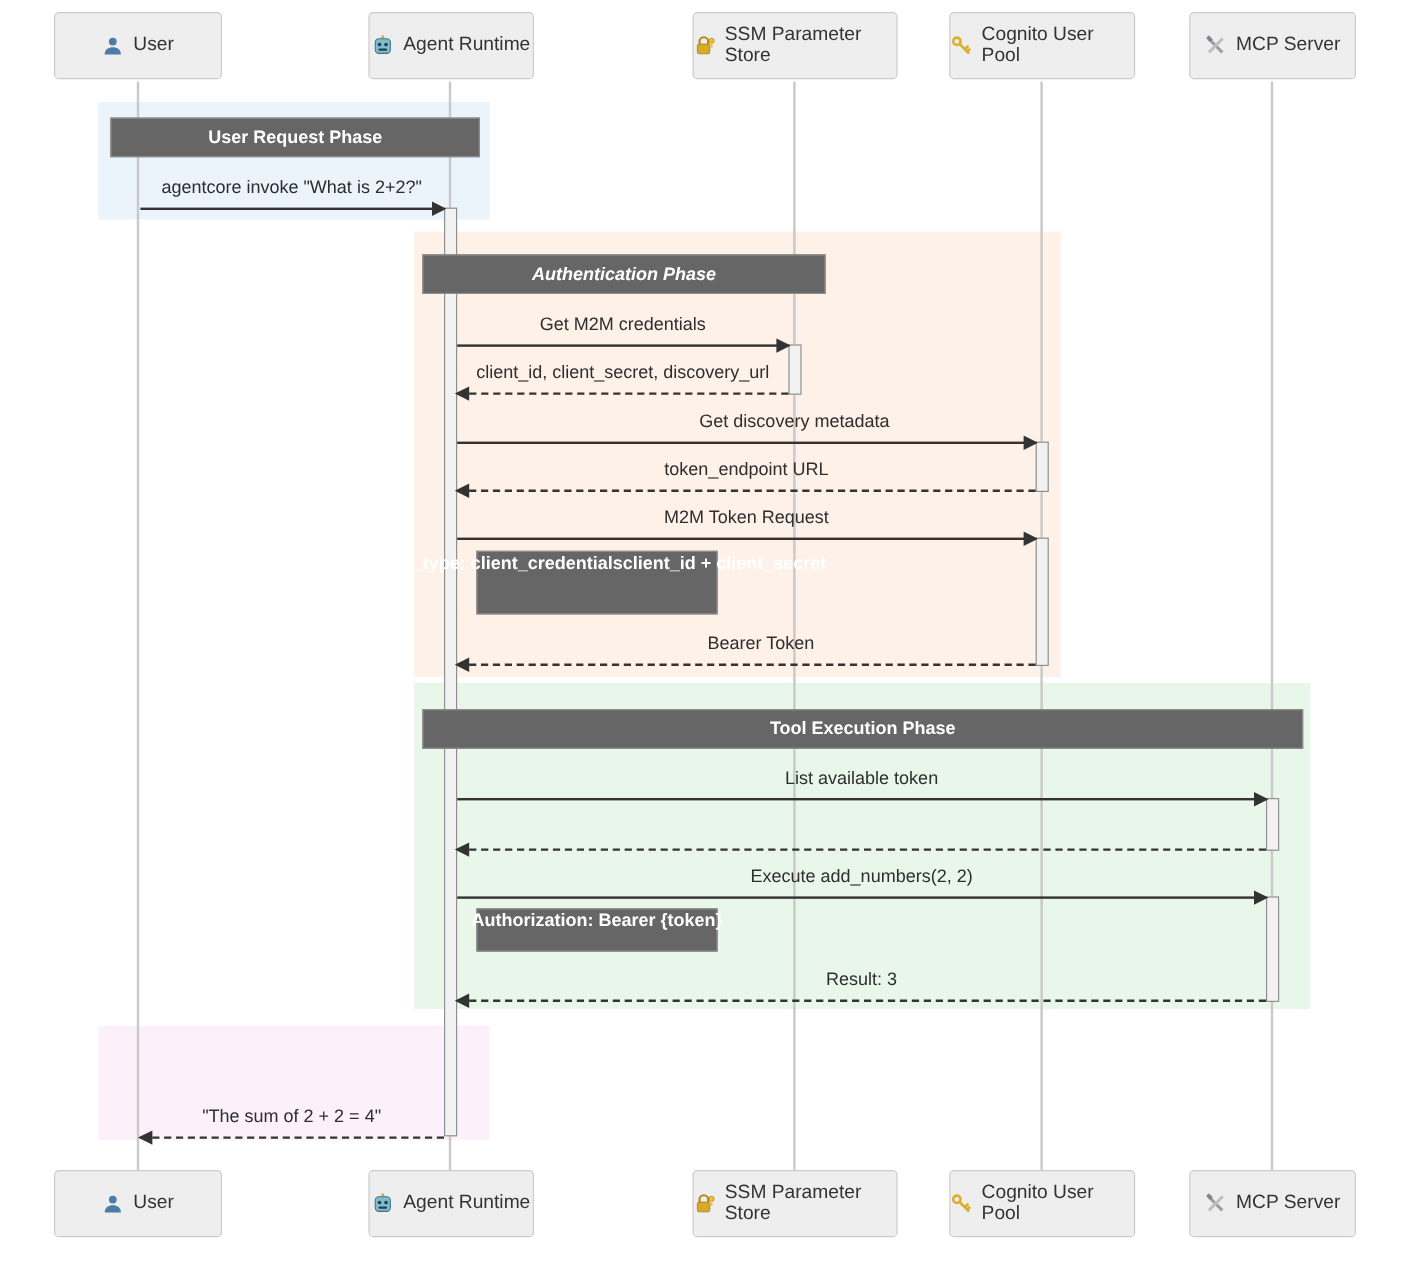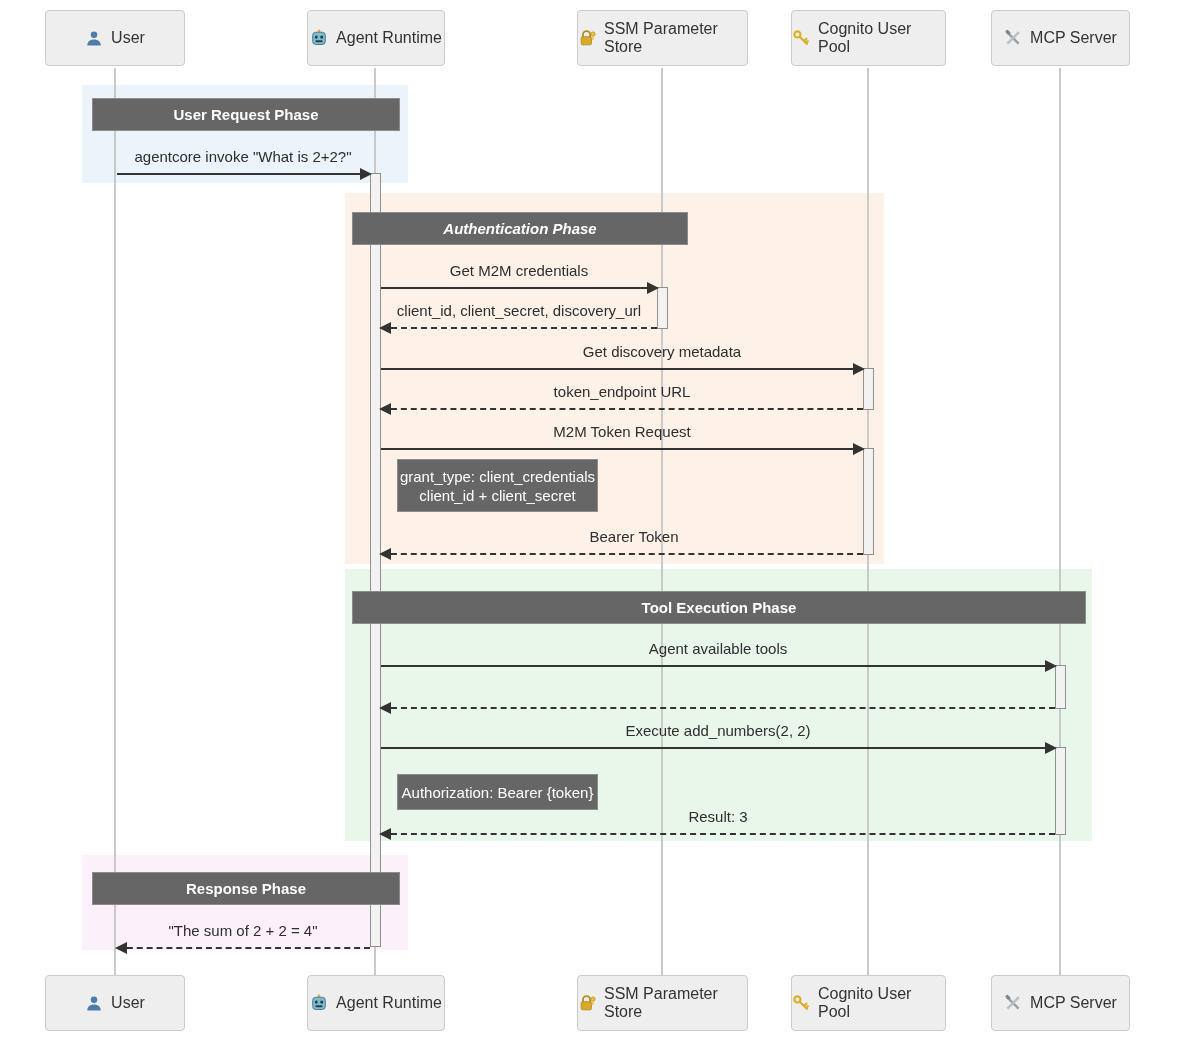--- a/index.html
+++ b/index.html
@@ -18,22 +18,22 @@
   .msg-line.dashed{border-top-style:dashed;}
   .arrow-r::after{content:"";position:absolute;right:-2px;top:-7px;width:0;height:0;
     border:6px solid transparent;border-left:12px solid #333333;border-right:none;}
   .arrow-l::before{content:"";position:absolute;left:-2px;top:-7px;width:0;height:0;
     border:6px solid transparent;border-right:12px solid #333333;border-left:none;}
   .msg-label{position:absolute;transform:translateX(-50%);white-space:nowrap;
     font-size:15px;line-height:20px;color:#2e2e2e;z-index:4;}
   .phase-bar{position:absolute;background:#666666;border:1px solid #8C8C8C;color:#FFFFFF;
     font-size:15px;font-weight:bold;text-align:center;line-height:31px;height:31px;z-index:5;box-sizing:content-box;}
   .note{position:absolute;background:#666666;border:1px solid #8C8C8C;color:#FFFFFF;
-    font-size:15px;font-weight:normal;text-align:center;z-index:5;
-    display:flex;flex-direction:column;justify-content:center;line-height:19px;}
+    font-size:15px;font-weight:bold;text-align:center;z-index:5;
+    display:flex;flex-direction:row;justify-content:center;line-height:19px;}
   .note div{white-space:nowrap;}
   .participant{position:absolute;height:56px;background:#EEEEEE;border:1px solid #CCCCCC;border-radius:4px;
     display:flex;align-items:center;justify-content:center;gap:8px;font-size:16px;color:#333333;z-index:6;box-sizing:border-box;}
   .picon{display:inline-flex;width:18px;height:18px;}
   .picon svg{width:18px;height:18px;}
 </style>
 </head>
 <body>
 
 <div class="canvas">
@@ -52,21 +52,20 @@
   <div class="activation" style="left:370px;  top:173px; height:772px;"></div>
   <div class="activation" style="left:657px;  top:287px; height:40px;"></div>
   <div class="activation" style="left:863px;  top:368px; height:40px;"></div>
   <div class="activation" style="left:863px;  top:448px; height:105px;"></div>
   <div class="activation" style="left:1055px; top:665px; height:42px;"></div>
   <div class="activation" style="left:1055px; top:747px; height:86px;"></div>
 
   <div class="phase-bar" style="left:92px;  top:98px;  width:306px;text-align:center;">User Request Phase</div>
   <div class="phase-bar" style="left:352px; top:212px; width:334px;font-style:italic;">Authentication Phase</div>
   <div class="phase-bar" style="left:352px; top:591px; width:732px;">Tool Execution Phase</div>
-  <div class="phase-bar" style="left:92px;  top:872px; width:306px;">Response Phase</div>
 
   <div class="msg-label" style="left:243px; top:147px;">agentcore invoke "What is 2+2?"</div>
   <div class="msg-line arrow-r" style="left:117px; top:173px; width:253px;"></div>
 
   <div class="msg-label" style="left:519px; top:261px;">Get M2M credentials</div>
   <div class="msg-line arrow-r" style="left:381px; top:287px; width:276px;"></div>
 
   <div class="msg-label" style="left:519px; top:301px;">client_id, client_secret, discovery_url</div>
   <div class="msg-line dashed arrow-l" style="left:381px; top:327px; width:276px;"></div>
 
@@ -80,29 +79,29 @@
   <div class="msg-line arrow-r" style="left:381px; top:448px; width:482px;"></div>
 
   <div class="note" style="left:397px; top:459px; width:199px; height:51px;">
     <div>grant_type: client_credentials</div>
     <div>client_id + client_secret</div>
   </div>
 
   <div class="msg-label" style="left:634px; top:527px;">Bearer Token</div>
   <div class="msg-line dashed arrow-l" style="left:381px; top:553px; width:482px;"></div>
 
-  <div class="msg-label" style="left:718px; top:639px;">Agent available tools</div>
+  <div class="msg-label" style="left:718px; top:639px;">List available token</div>
   <div class="msg-line arrow-r" style="left:381px; top:665px; width:674px;"></div>
 
   <div class="msg-line dashed arrow-l" style="left:381px; top:707px; width:674px;"></div>
 
   <div class="msg-label" style="left:718px; top:721px;">Execute add_numbers(2, 2)</div>
   <div class="msg-line arrow-r" style="left:381px; top:747px; width:674px;"></div>
 
-  <div class="note" style="left:397px; top:774px; width:199px; height:34px;">
+  <div class="note" style="left:397px; top:757px; width:199px; height:34px;">
     <div>Authorization: Bearer {token}</div>
   </div>
 
   <div class="msg-label" style="left:718px; top:807px;">Result: 3</div>
   <div class="msg-line dashed arrow-l" style="left:381px; top:833px; width:674px;"></div>
 
   <div class="msg-label" style="left:243px; top:921px;">"The sum of 2 + 2 = 4"</div>
   <div class="msg-line dashed arrow-l" style="left:117px; top:947px; width:253px;"></div>
 
   <div class="participant" style="left:45px; top:10px; width:140px;">

